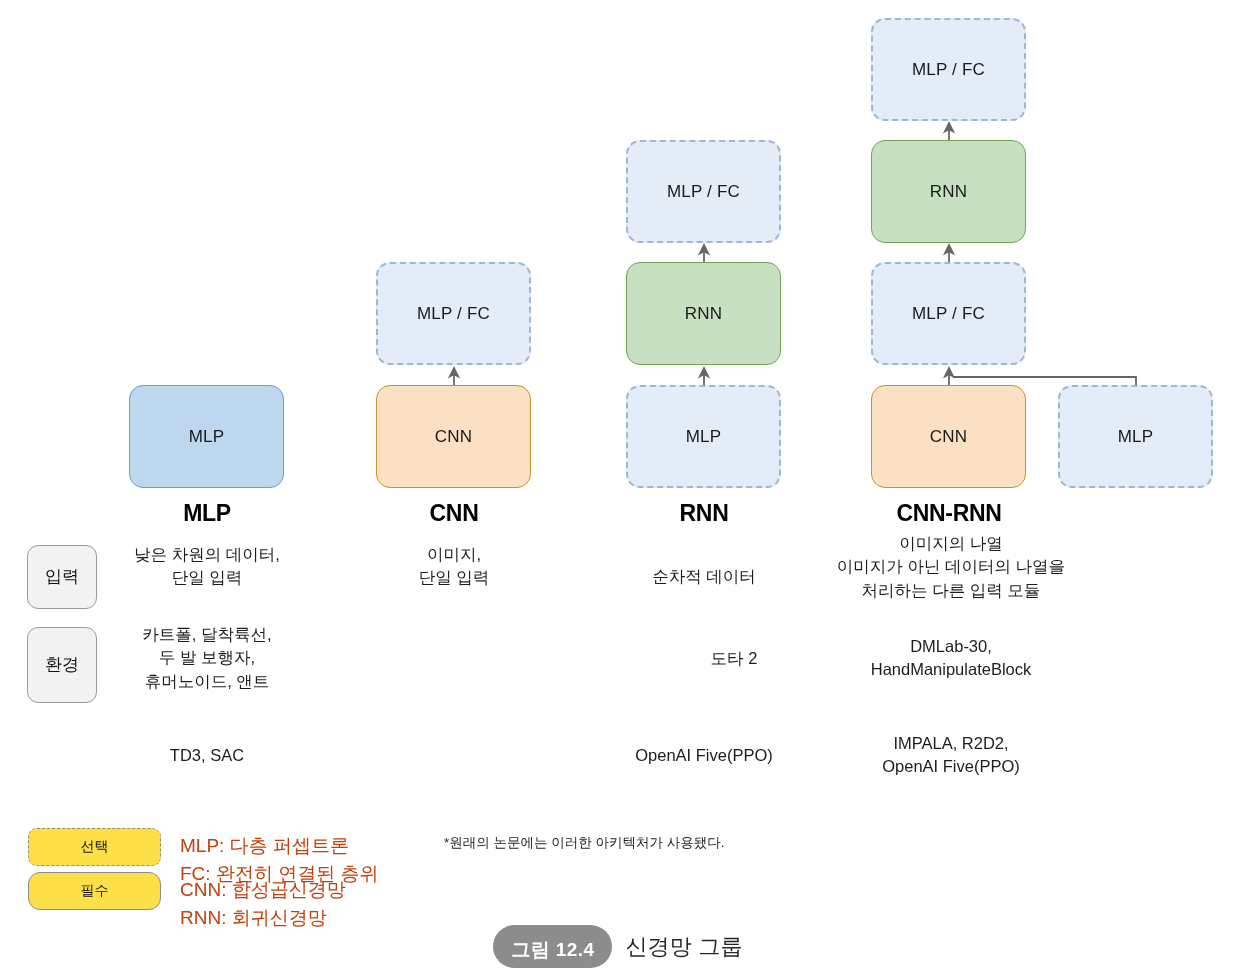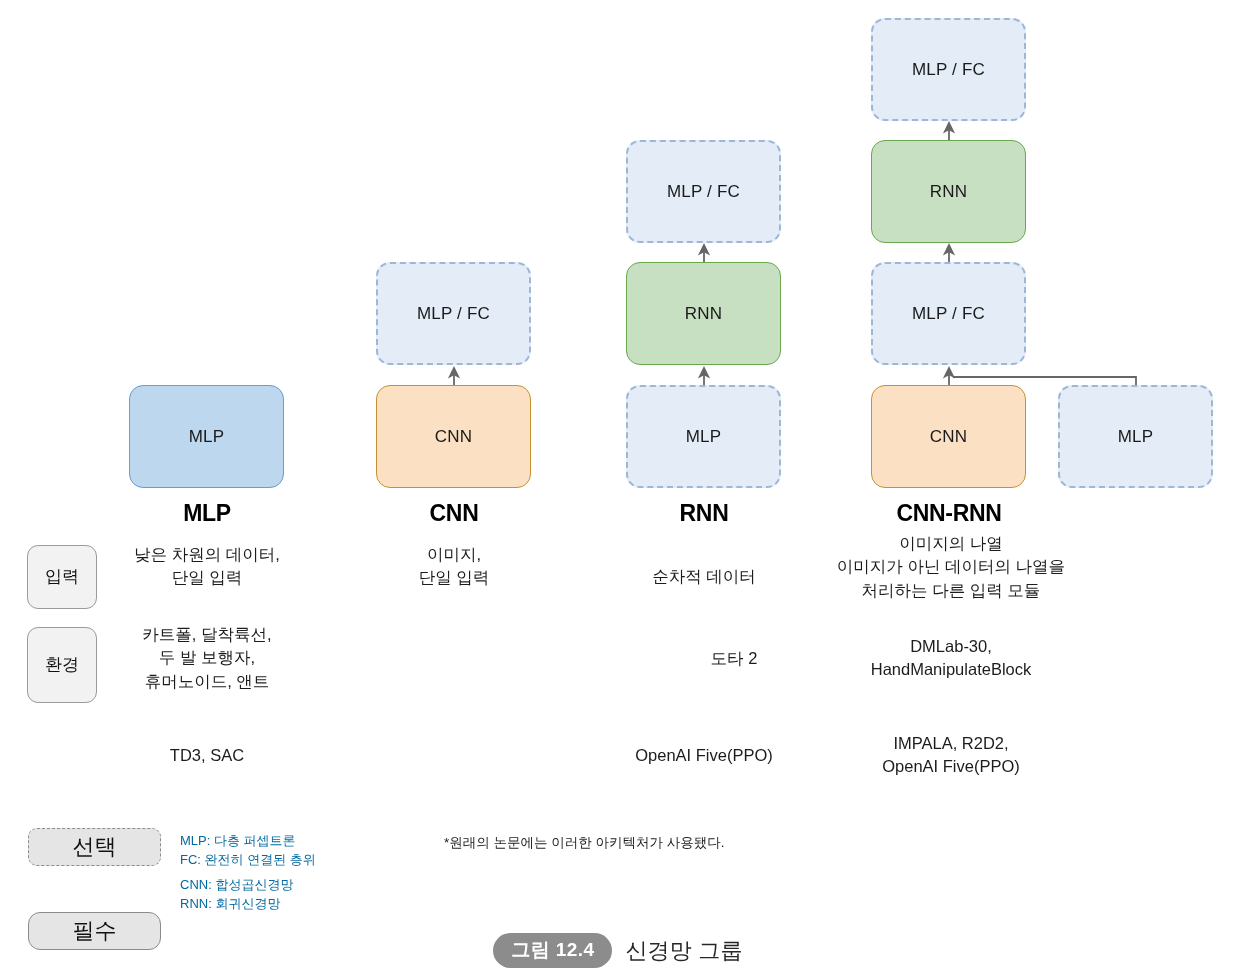--- a/index.html
+++ b/index.html
@@ -91,33 +91,33 @@
   
   .legend-box {
     position: absolute;
     left: 28px;
     width: 133px;
     height: 38px;
     border-radius: 9px;
     display: flex;
     align-items: center;
     justify-content: center;
-    font-size: 22px;
+    font-size: 14px;
     color: #111;
-    background: #e5e5e5;
+    background: #fde047;
   }
   .legend-box.dashed { border: 1.6px dashed #8c8c8c; }
   .legend-box.solid  { border: 1.5px solid #8c8c8c; border-radius: 12px; }
 
   .legend-text {
     position: absolute;
     left: 180px;
-    font-size: 13px;
+    font-size: 19px;
     line-height: 1.45;
-    color: #0369a1;
+    color: #c2410c;
     white-space: pre-line;
   }
 
   .footnote {
     position: absolute;
     font-size: 13.5px;
     color: #1c1c1c;
   }
 
   
@@ -127,21 +127,21 @@
     bottom: 12px;
     display: flex;
     align-items: center;
     justify-content: center;
     gap: 13px;
   }
   .caption-pill {
     background: #8c8c8c;
     color: #ffffff;
     border-radius: 999px;
-    padding: 4px 18px 5px;
+    padding: 12px 18px 5px;
     font-size: 19px;
     font-weight: bold;
     letter-spacing: .4px;
   }
   .caption-title {
     font-size: 22px;
     color: #262626;
     letter-spacing: .2px;
   }
 </style>
@@ -210,21 +210,21 @@
   <div class="cell" style="left:599px; top:647px;">도타 2</div>
   <div class="cell" style="left:810px; top:635px; width:282px;">DMLab-30,
 HandManipulateBlock</div>
 
   <div class="cell" style="left:72px; top:744px;">TD3, SAC</div>
   <div class="cell" style="left:569px; top:744px;">OpenAI Five(PPO)</div>
   <div class="cell" style="left:810px; top:732px; width:282px;">IMPALA, R2D2,
 OpenAI Five(PPO)</div>
 
   <div class="legend-box dashed" style="top:828px;">선택</div>
-  <div class="legend-box solid" style="top:872px;margin-top:40px;">필수</div>
+  <div class="legend-box solid" style="top:872px;">필수</div>
 
   <div class="legend-text" style="top:832px;">MLP: 다층 퍼셉트론
 FC: 완전히 연결된 층위</div>
   <div class="legend-text" style="top:876px;">CNN: 합성곱신경망
 RNN: 회귀신경망</div>
 
   <div class="footnote" style="left:444px; top:834px;text-align:center;">*원래의 논문에는 이러한 아키텍처가 사용됐다.</div>
 
   <div class="caption-wrap">
     <span class="caption-pill">그림 12.4</span>

